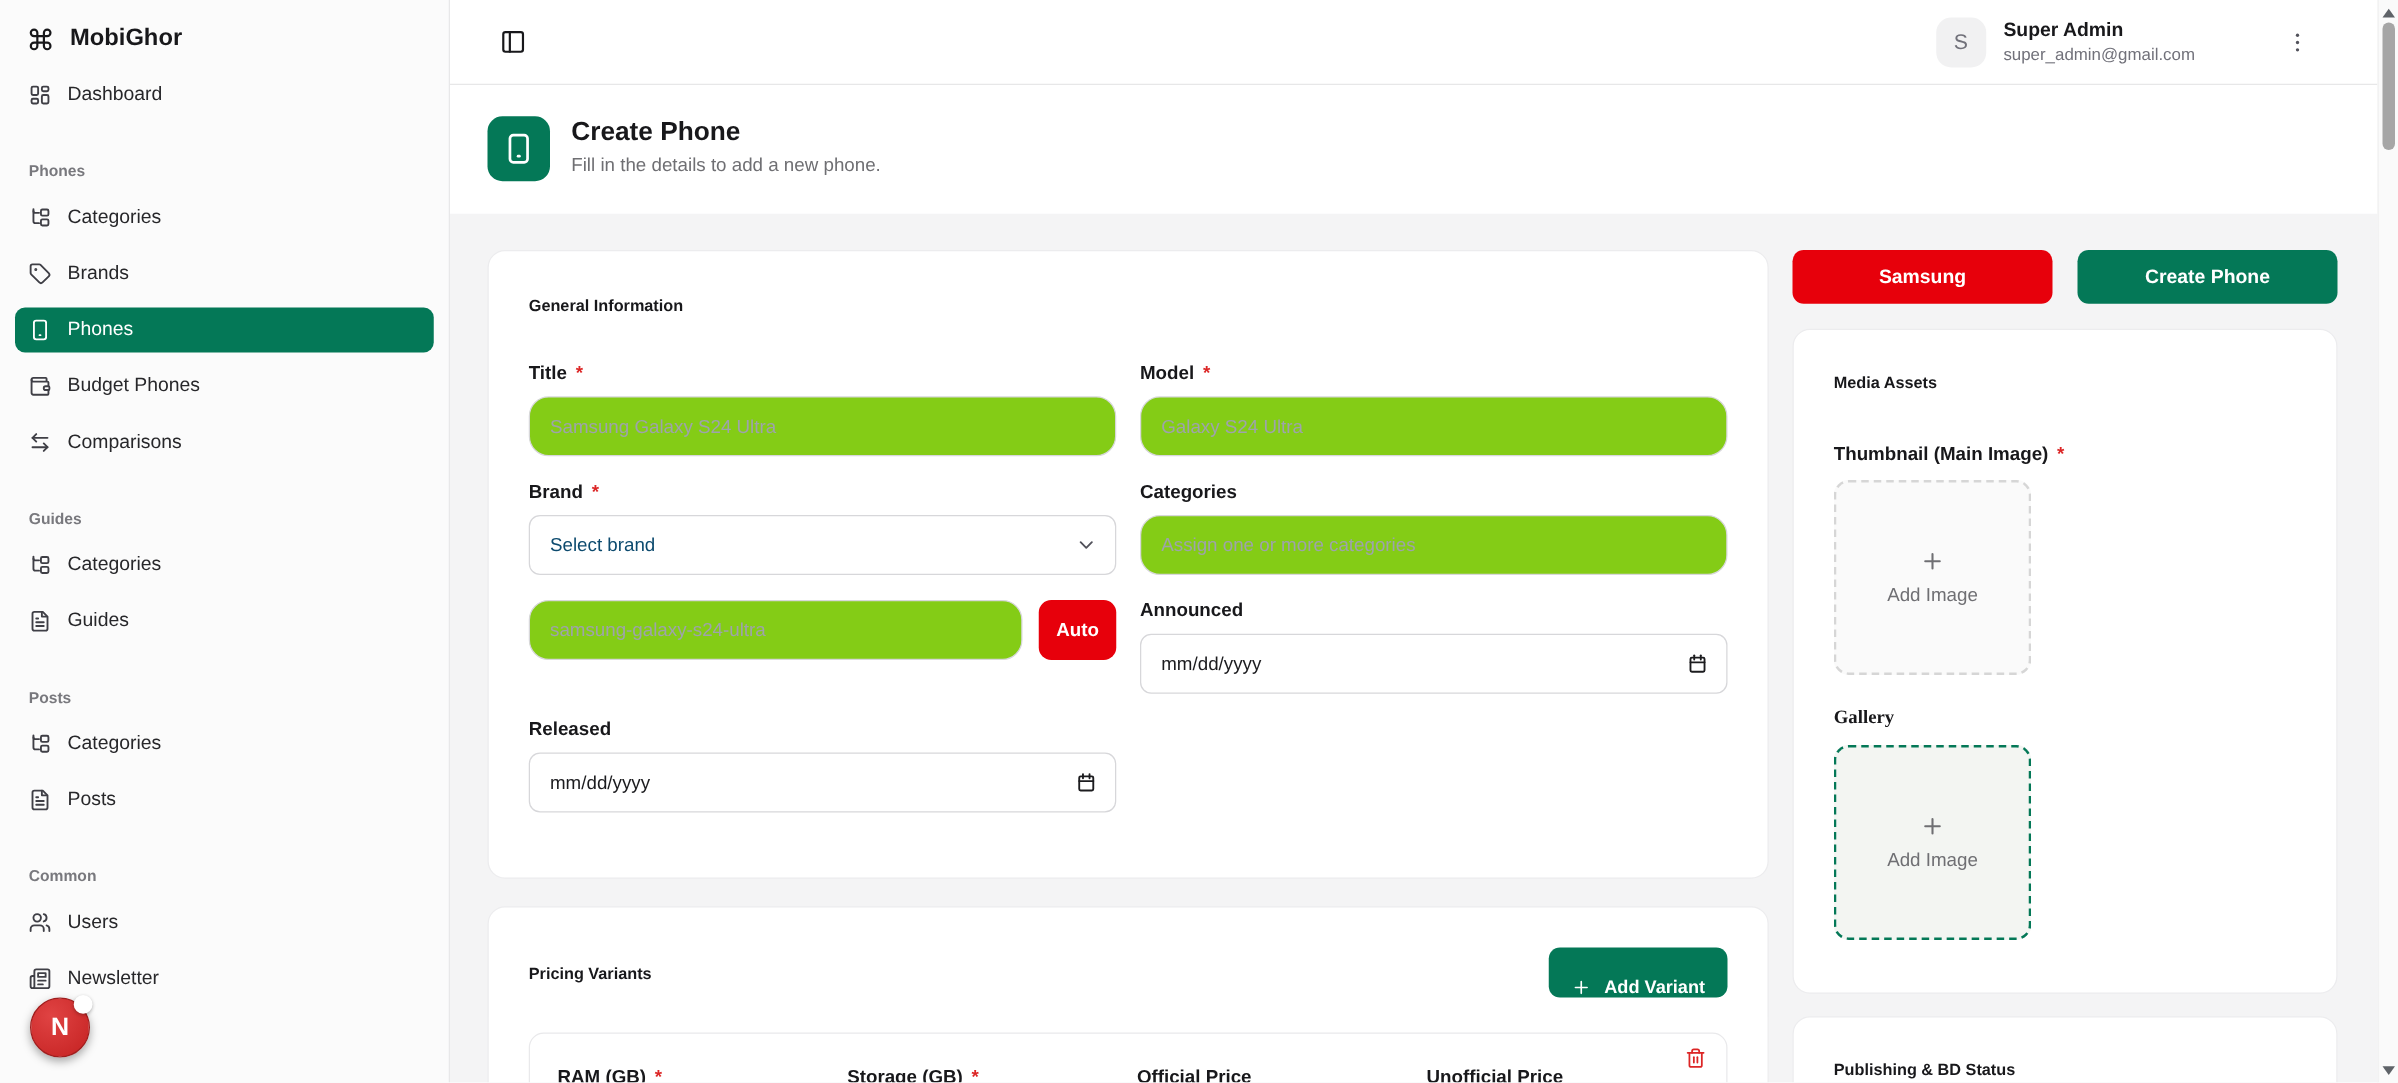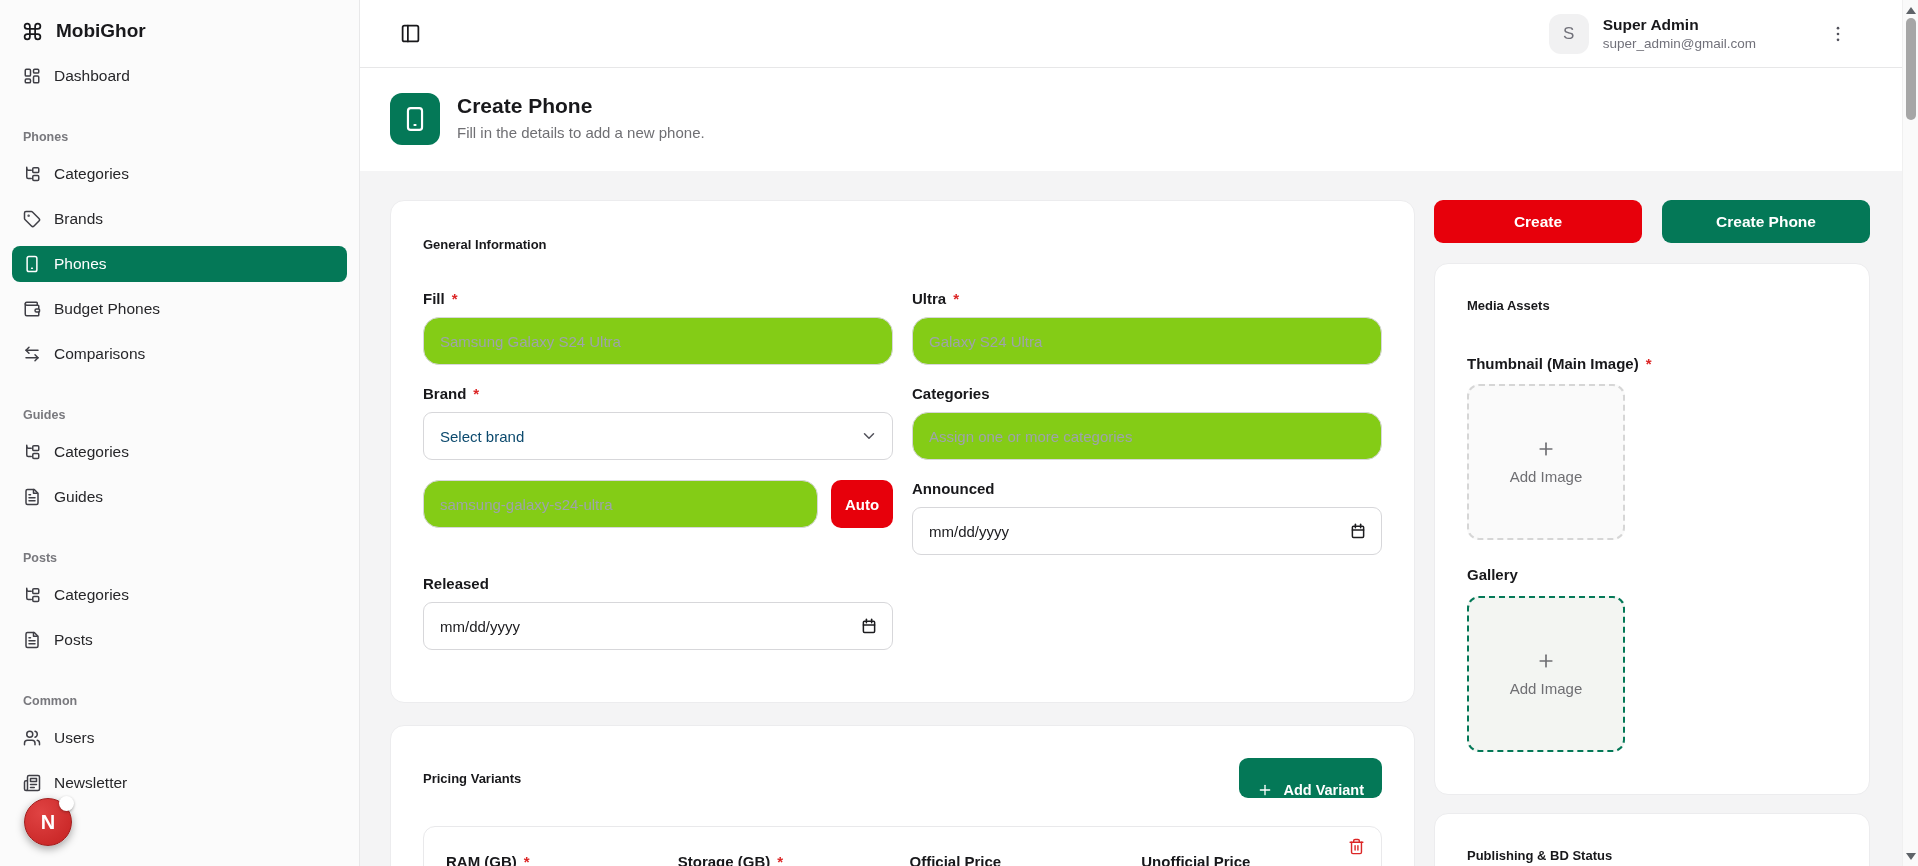--- a/index.html
+++ b/index.html
@@ -83,21 +83,21 @@
   .v-label { display:flex; align-items:center; gap:7px; font-size:15px; font-weight:700; }
 
   .actions { display:flex; gap:20px; }
   .btn { flex:1; height:43px; border:none; border-radius:9px; color:#fff; font-size:15.5px; font-weight:600; cursor:pointer; }
   .btn.cancel { background:#e7000b; }
   .btn.create { background:#047857; }
 
   .card.media { margin-top:20px; height:532px; padding:34px 32px; }
   .media-label { display:flex; align-items:center; gap:7px; font-size:15px; font-weight:600; }
   .media-label.thumb-label { margin-top:42px; }
-  .media-label.gallery-label { margin-top:26px; }
+  .media-label.gallery-label { margin-top:26px;font-family:Liberation Serif, serif; }
   .upload-box { width:158px; height:156px; border-radius:12px; display:flex; flex-direction:column; align-items:center; justify-content:center; gap:9px; color:#6f6f73; font-size:15px; cursor:pointer; }
   .upload-box svg { width:20px; height:20px; stroke:#6f6f73; }
   .upload-box.thumb { margin-top:12px; border:2px dashed #d6d6d6; background:#fafafa; }
   .upload-box.gallery { margin-top:13px; border:2px dashed #047857; background:#f3f5f2; }
 
   .card.publishing { margin-top:18px; height:140px; padding:34px 32px; }
 
   
   .scrollstrip { width:16px; flex-shrink:0; background:#fafafa; border-left:1px solid #f0f0f0; position:relative; }
   .scroll-thumb { position:absolute; top:18px; left:3px; width:10px; height:102px; background:#a6a6a6; border-radius:5px; cursor:pointer; }
@@ -312,29 +312,29 @@
     <div class="content">
 
       <div class="left-col">
 
         <section class="card general">
           <h2 class="card-title">General Information</h2>
           <div class="form-grid">
 
             <div>
               <div class="f-label">
-                <span>Fill</span>
+                <span>Title</span>
                 <span class="star">*</span>
               </div>
               <input class="input" type="text" placeholder="Samsung Galaxy S24 Ultra" style="">
             </div>
 
             <div>
               <div class="f-label">
-                <span>Ultra</span>
+                <span>Model</span>
                 <span class="star">*</span>
               </div>
               <input class="input" type="text" placeholder="Galaxy S24 Ultra" style="">
             </div>
 
             <div>
               <div class="f-label">
                 <span>Brand</span>
                 <span class="star">*</span>
               </div>
@@ -454,21 +454,21 @@
               </div>
             </div>
           </div>
         </section>
 
       </div>
 
       <div class="right-col">
 
         <div class="actions">
-          <button class="btn cancel">Create</button>
+          <button class="btn cancel">Samsung</button>
           <button class="btn create">Create Phone</button>
         </div>
 
         <section class="card media">
           <h2 class="card-title">Media Assets</h2>
 
           <div class="media-label thumb-label">
             <span>Thumbnail (Main Image)</span>
             <span class="star">*</span>
           </div>

